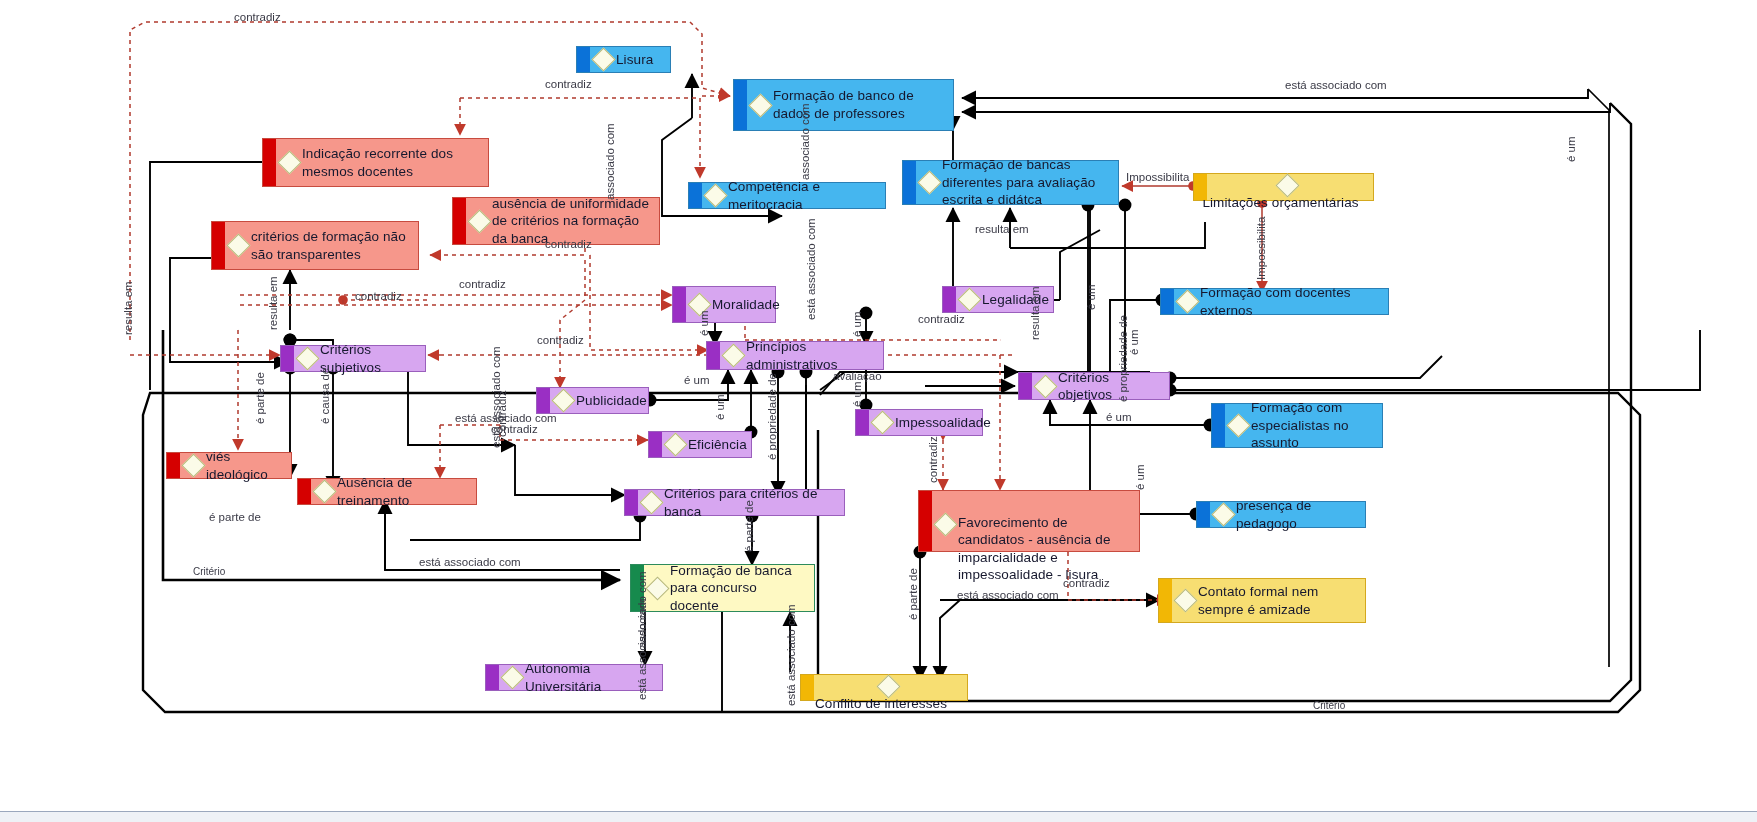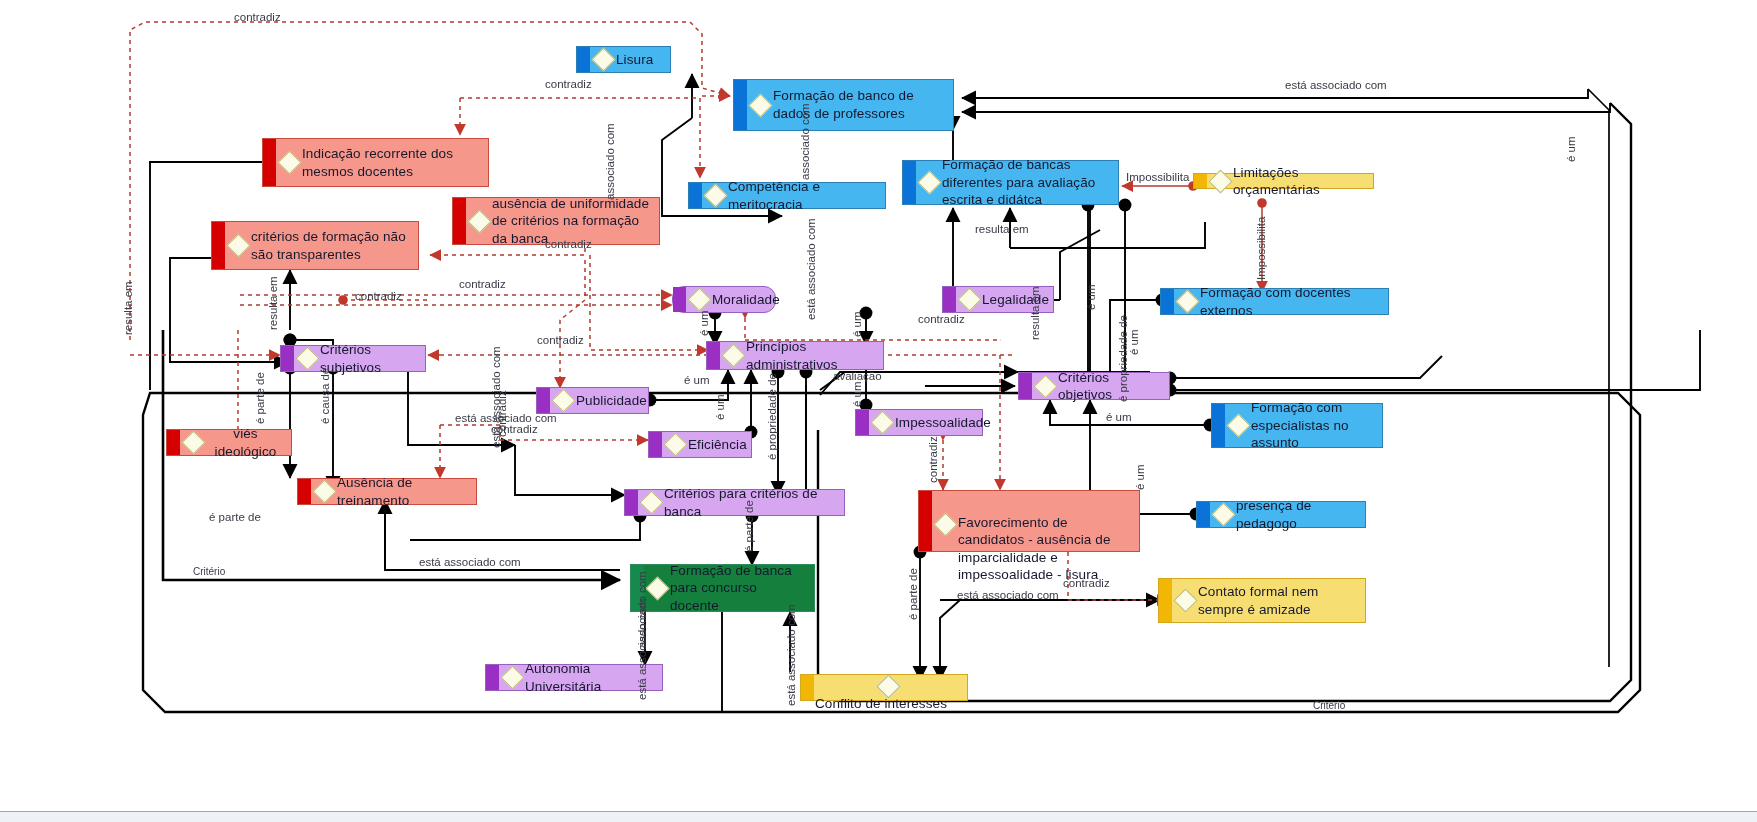--- a/index.html
+++ b/index.html
@@ -15,21 +15,21 @@
   .node.two .lbl{line-height:1.30;}
   
   .red    {background:#f6978b;border-color:#c74b3f;}
   .red   .bar{background:#d50000;}
   .blue   {background:#45b6ef;border-color:#2a7fb5;}
   .blue  .bar{background:#0b72d8;}
   .purple {background:#d7a6f0;border-color:#9a5fbc;}
   .purple .bar{background:#9a2fc4;}
   .yellow {background:#f7de72;border-color:#d4a81e;}
   .yellow .bar{background:#f2b705;}
-  .green  {background:#15803d;border-color:#2d8b5c;}
+  .green  {background:#fef9c3;border-color:#2d8b5c;}
   .green .bar{background:#168a4d;}
   .edge-label{position:absolute;font-size:11.5px;color:#3a3a46;white-space:nowrap;
               background:transparent;line-height:1;}
   .edge-label.vert{transform-origin:0 0;transform:rotate(-90deg);}
   .frame-label{position:absolute;font-size:10px;color:#3a3a46;}
   #bottom-strip{position:absolute;left:0;bottom:0;width:1757px;height:10px;
                 background:#eef1f6;border-top:1px solid #9aa7bd;}
 </style>
 </head>
 <body>
@@ -224,21 +224,21 @@
     <span class="dia"></span>
     <span class="lbl">Indicação recorrente dos mesmos docentes</span>
   </div>
 
   <div class="node blue two" style="left:902px;top:160px;width:217px;height:45px;">
     <span class="bar"></span>
     <span class="dia"></span>
     <span class="lbl">Formação de bancas diferentes para avaliação escrita e didátca</span>
   </div>
 
-  <div class="node yellow" style="left:1193px;top:173px;width:181px;height:16px;">
+  <div class="node yellow" style="left:1193px;top:173px;width:181px;height:28px;flex-direction:column;">
     <span class="bar"></span>
     <span class="dia"></span>
     <span class="lbl">Limitações orçamentárias</span>
   </div>
 
   <div class="node blue" style="left:688px;top:182px;width:198px;height:27px;">
     <span class="bar"></span>
     <span class="dia"></span>
     <span class="lbl">Competência e meritocracia</span>
   </div>
@@ -248,21 +248,21 @@
     <span class="dia"></span>
     <span class="lbl">critérios de formação não são transparentes</span>
   </div>
 
   <div class="node red two" style="left:452px;top:197px;width:208px;height:48px;">
     <span class="bar"></span>
     <span class="dia"></span>
     <span class="lbl">ausência de uniformidade de critérios na formação da banca</span>
   </div>
 
-  <div class="node purple" style="left:672px;top:286px;width:104px;height:27px;border-radius:12px;">
+  <div class="node purple" style="left:672px;top:286px;width:104px;height:37px;">
     <span class="bar"></span>
     <span class="dia"></span>
     <span class="lbl">Moralidade</span>
   </div>
 
   <div class="node purple" style="left:902px;top:286px;width:112px;height:27px;margin-left:40px;">
     <span class="bar"></span>
     <span class="dia"></span>
     <span class="lbl">Legalidade</span>
   </div>
@@ -308,21 +308,21 @@
     <span class="dia"></span>
     <span class="lbl">Formação com especialistas no assunto</span>
   </div>
 
   <div class="node purple" style="left:648px;top:431px;width:104px;height:27px;">
     <span class="bar"></span>
     <span class="dia"></span>
     <span class="lbl">Eficiência</span>
   </div>
 
-  <div class="node red" style="left:166px;top:429px;width:126px;height:27px;text-align:center;">
+  <div class="node red" style="left:166px;top:452px;width:126px;height:27px;">
     <span class="bar"></span>
     <span class="dia"></span>
     <span class="lbl">viés ideológico</span>
   </div>
 
   <div class="node red" style="left:297px;top:478px;width:180px;height:27px;">
     <span class="bar"></span>
     <span class="dia"></span>
     <span class="lbl">Ausência de treinamento</span>
   </div>

